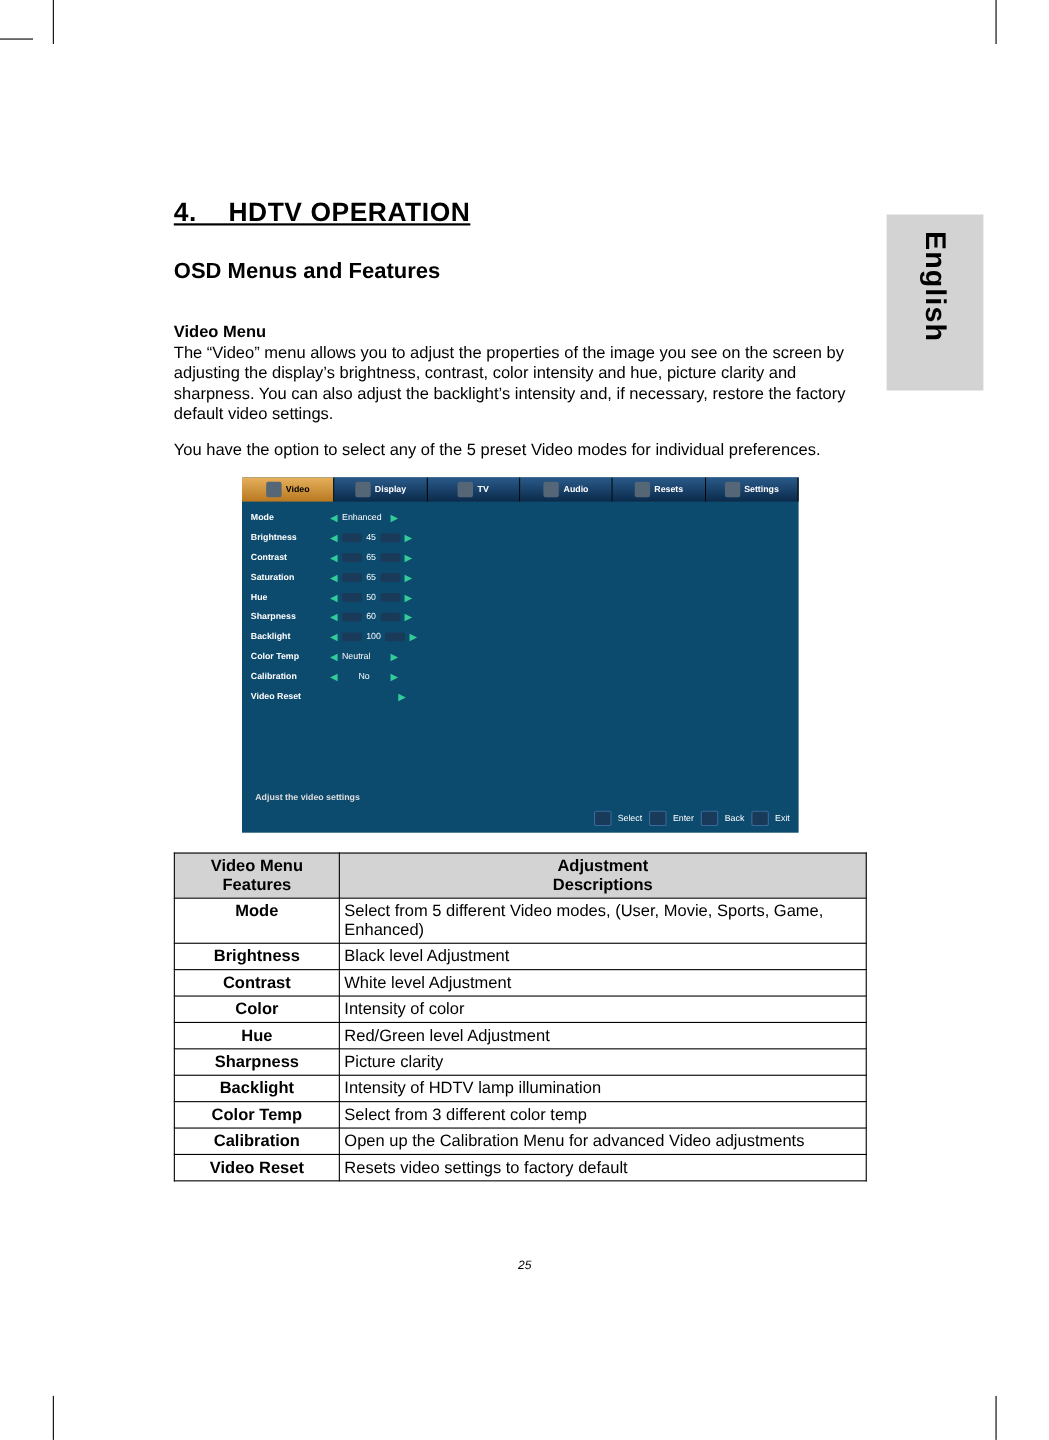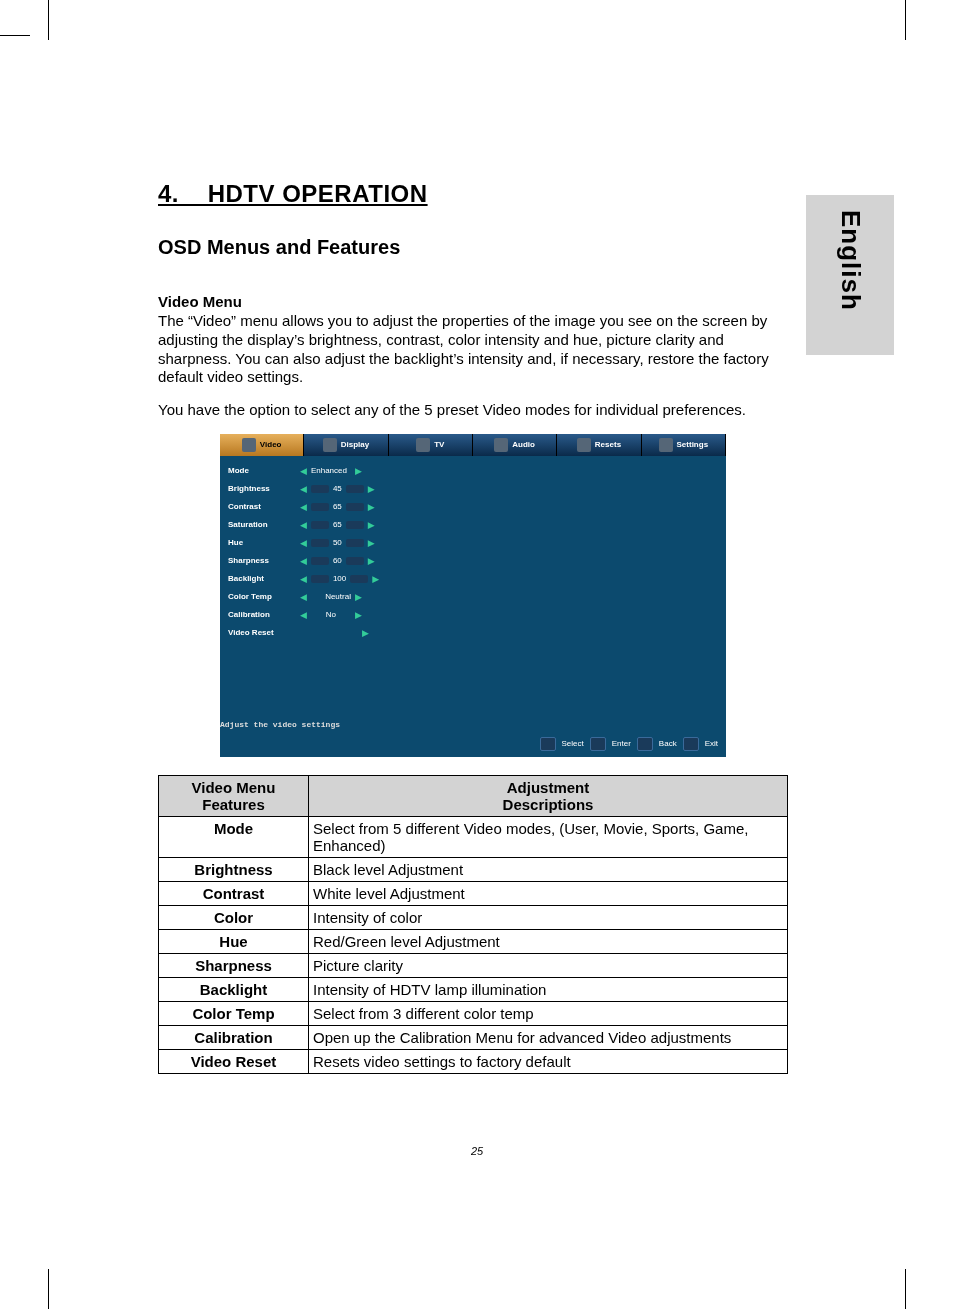--- a/index.html
+++ b/index.html
@@ -93,21 +93,21 @@
     color: #000;
   }
   .osd-tab .ti { width:14px; height:14px; background:#567; border-radius:2px; display:inline-block; }
   .osd-body { padding: 6px 8px 4px 8px; min-height: 260px; }
   .osd-row { display:flex; align-items:center; height:18px; }
   .osd-label { width: 72px; font-weight:bold; font-size:8px; }
   .osd-val { display:flex; align-items:center; gap:4px; font-size:8px; }
   .arr-l { color:#3c9; font-size:9px; }
   .arr-r { color:#3c9; font-size:9px; }
   .bar-l, .bar-r { width:18px; height:8px; background:#1a3a5a; border-radius:2px; display:inline-block; }
-  .osd-hint { font-size:8px; padding: 4px 0; color:#ddd; font-weight:bold;font-family:Liberation Mono, monospace;}
+  .osd-hint { font-size:8px; padding: 4px 12px; color:#ddd; font-weight:bold;}
   .osd-footer {
     display:flex; justify-content:flex-end; align-items:center;
     gap:6px; padding:4px 8px 6px 8px; font-size:8px;
   }
   .osd-footer .key { width:16px; height:14px; background:#1a3a5a; border:1px solid #3a6a9a; border-radius:2px; }
 
   
   .feat-table {
     border-collapse: collapse;
     width: 100%;
@@ -237,21 +237,21 @@
             <span class="bar-l"></span>
             <span>100</span>
             <span class="bar-r"></span>
             <span class="arr-r">▶</span>
           </div>
         </div>
         <div class="osd-row">
           <div class="osd-label">Color Temp</div>
           <div class="osd-val">
             <span class="arr-l">◀</span>
-            <span style="min-width:40px;text-align:right;display:inline-block">Neutral</span>
+            <span style="min-width:40px;text-align:left;display:inline-block">Neutral</span>
             <span class="arr-r">▶</span>
           </div>
         </div>
         <div class="osd-row">
           <div class="osd-label">Calibration</div>
           <div class="osd-val">
             <span class="arr-l">◀</span>
             <span style="min-width:40px;text-align:center;display:inline-block">No</span>
             <span class="arr-r">▶</span>
           </div>

